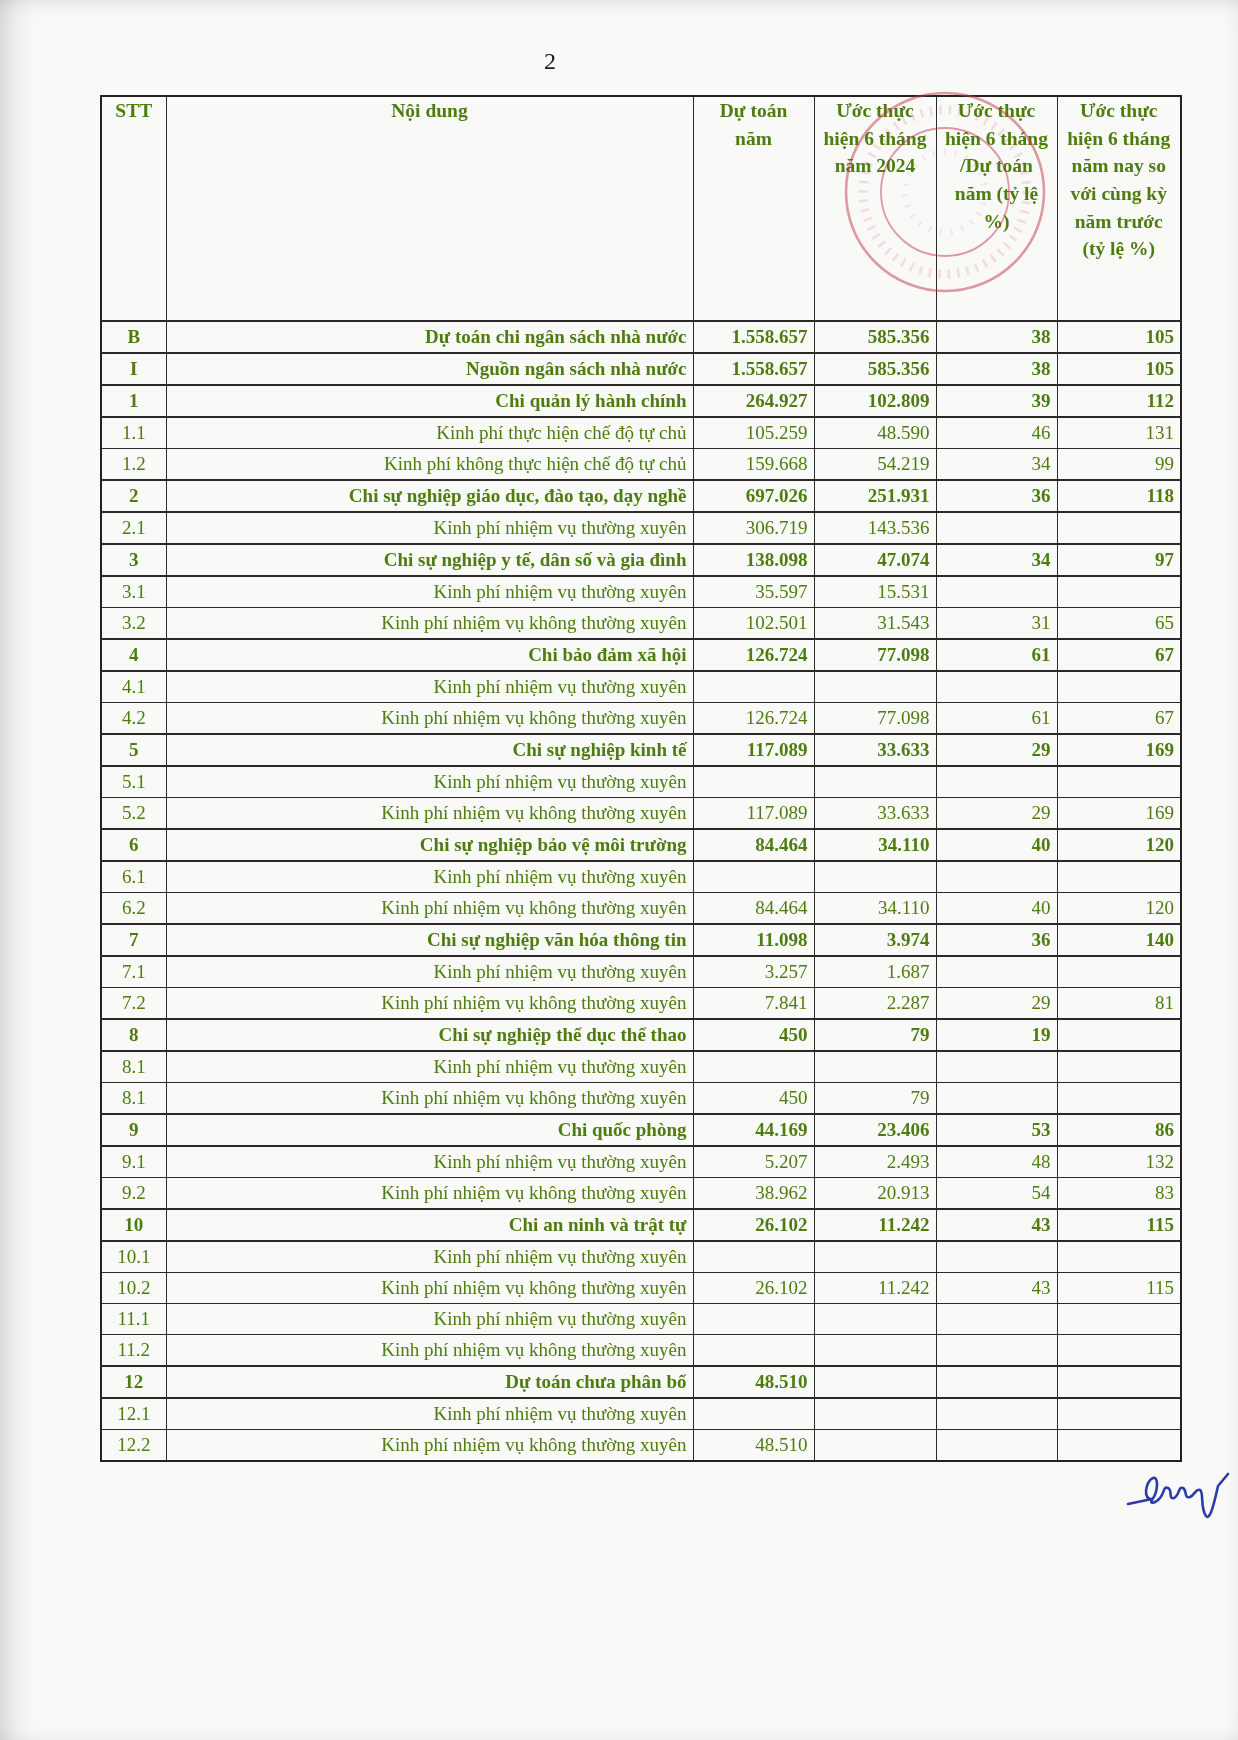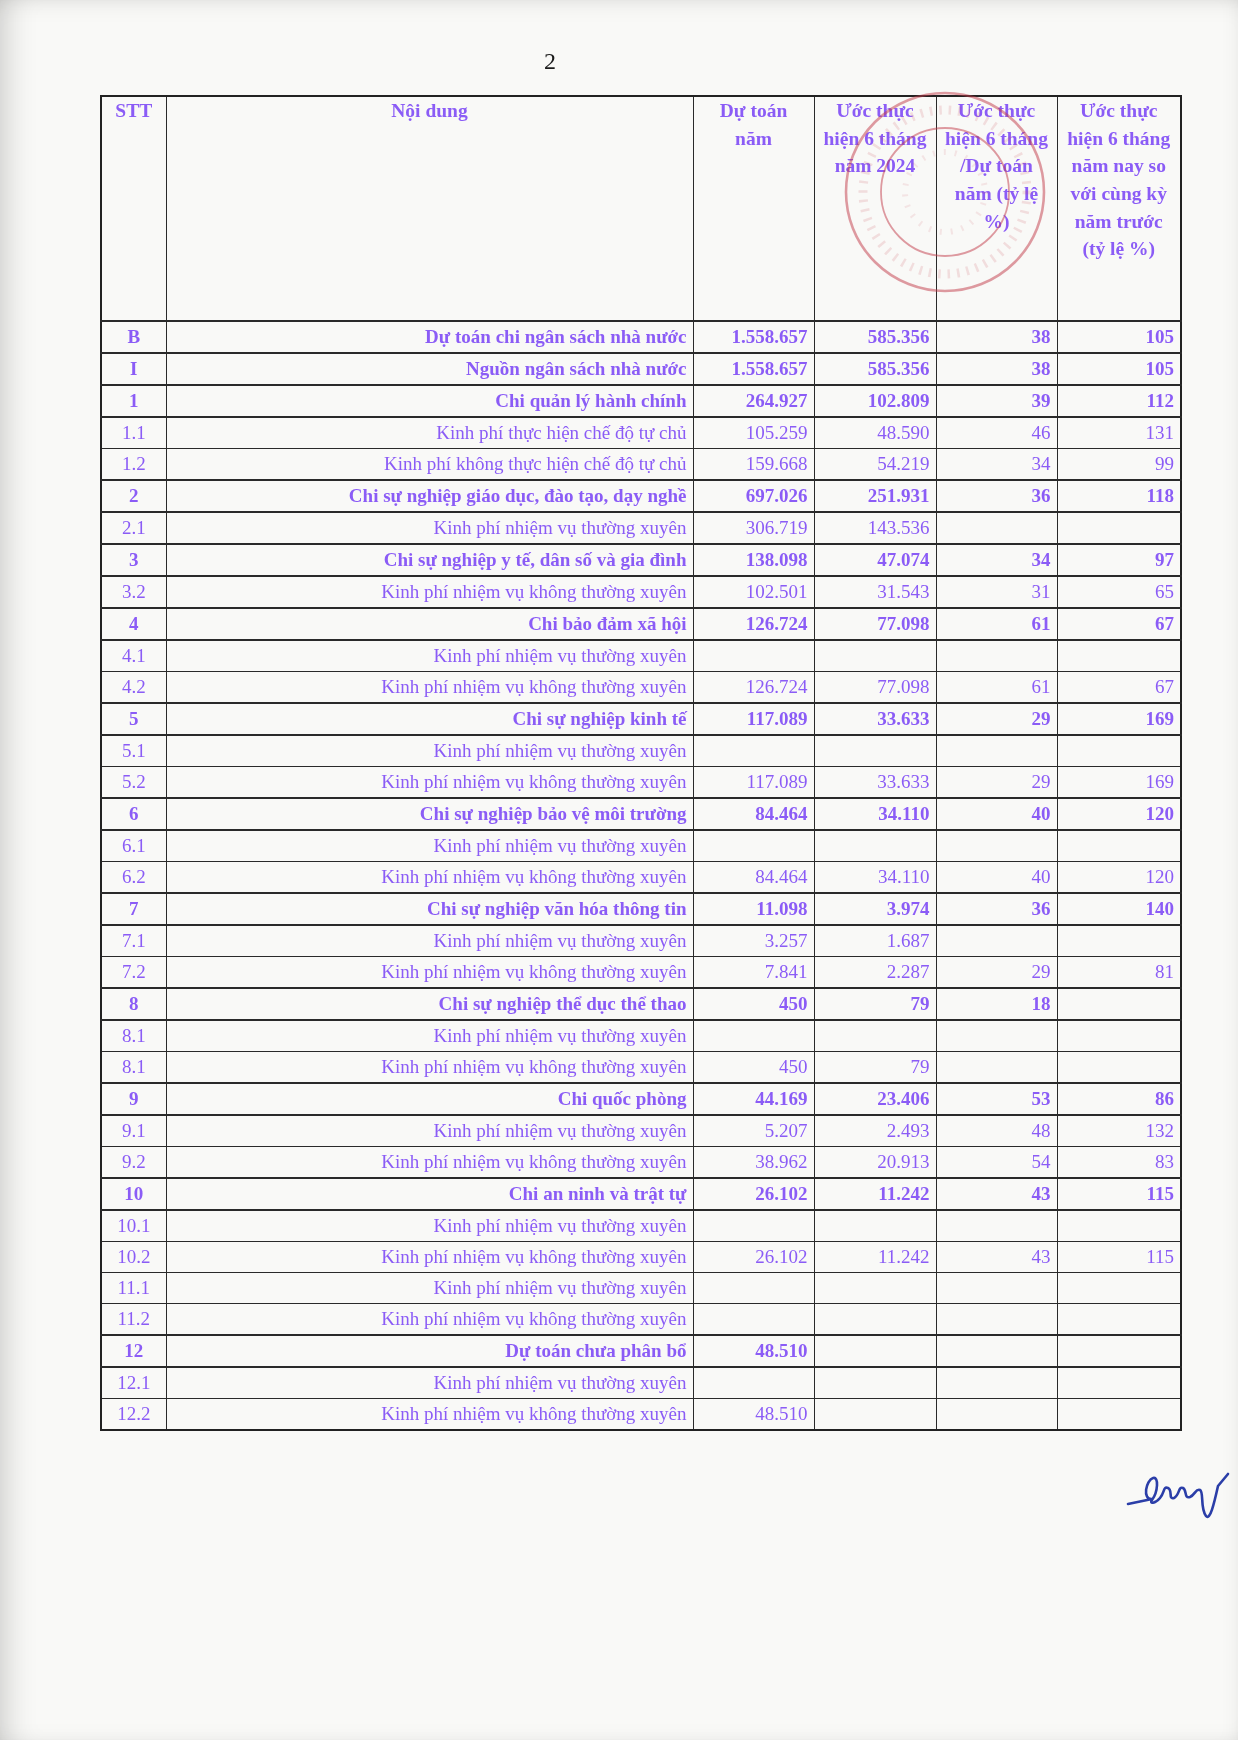--- a/index.html
+++ b/index.html
@@ -18,21 +18,21 @@
                inset -14px 0 22px -18px rgba(0,0,0,.10),
                inset 0 -16px 24px -20px rgba(0,0,0,.08);
   }
   .page-number{
     position:absolute;left:500px;top:48px;width:100px;
     text-align:center;font-size:24px;color:#1b1b1b;
   }
   table.budget-table{
     position:absolute;left:100px;top:95px;width:1080px;
     border-collapse:collapse;table-layout:fixed;
-    font-size:19px;color:#8b5cf6;
+    font-size:19px;color:#4d7c0f;
   }
   table.budget-table th,
   table.budget-table td{
     border:1.6px solid #2a2a2a;
     padding:0 6px;
     overflow:hidden;
   }
   table.budget-table{border:2.5px solid #222;}
   thead th{
     font-weight:bold;vertical-align:top;text-align:center;
@@ -139,20 +139,28 @@
         </tr>
         <tr class="bold">
           <td class="stt">3</td>
           <td class="label">Chi sự nghiệp y tế, dân số và gia đình</td>
           <td class="num">138.098</td>
           <td class="num">47.074</td>
           <td class="num">34</td>
           <td class="num">97</td>
         </tr>
         <tr>
+          <td class="stt">3.1</td>
+          <td class="label">Kinh phí nhiệm vụ thường xuyên</td>
+          <td class="num">35.597</td>
+          <td class="num">15.531</td>
+          <td class="num"></td>
+          <td class="num"></td>
+        </tr>
+        <tr>
           <td class="stt">3.2</td>
           <td class="label">Kinh phí nhiệm vụ không thường xuyên</td>
           <td class="num">102.501</td>
           <td class="num">31.543</td>
           <td class="num">31</td>
           <td class="num">65</td>
         </tr>
         <tr class="bold">
           <td class="stt">4</td>
           <td class="label">Chi bảo đảm xã hội</td>
@@ -247,21 +255,21 @@
           <td class="num">7.841</td>
           <td class="num">2.287</td>
           <td class="num">29</td>
           <td class="num">81</td>
         </tr>
         <tr class="bold">
           <td class="stt">8</td>
           <td class="label">Chi sự nghiệp thể dục thể thao</td>
           <td class="num">450</td>
           <td class="num">79</td>
-          <td class="num">18</td>
+          <td class="num">19</td>
           <td class="num"></td>
         </tr>
         <tr>
           <td class="stt">8.1</td>
           <td class="label">Kinh phí nhiệm vụ thường xuyên</td>
           <td class="num"></td>
           <td class="num"></td>
           <td class="num"></td>
           <td class="num"></td>
         </tr>

